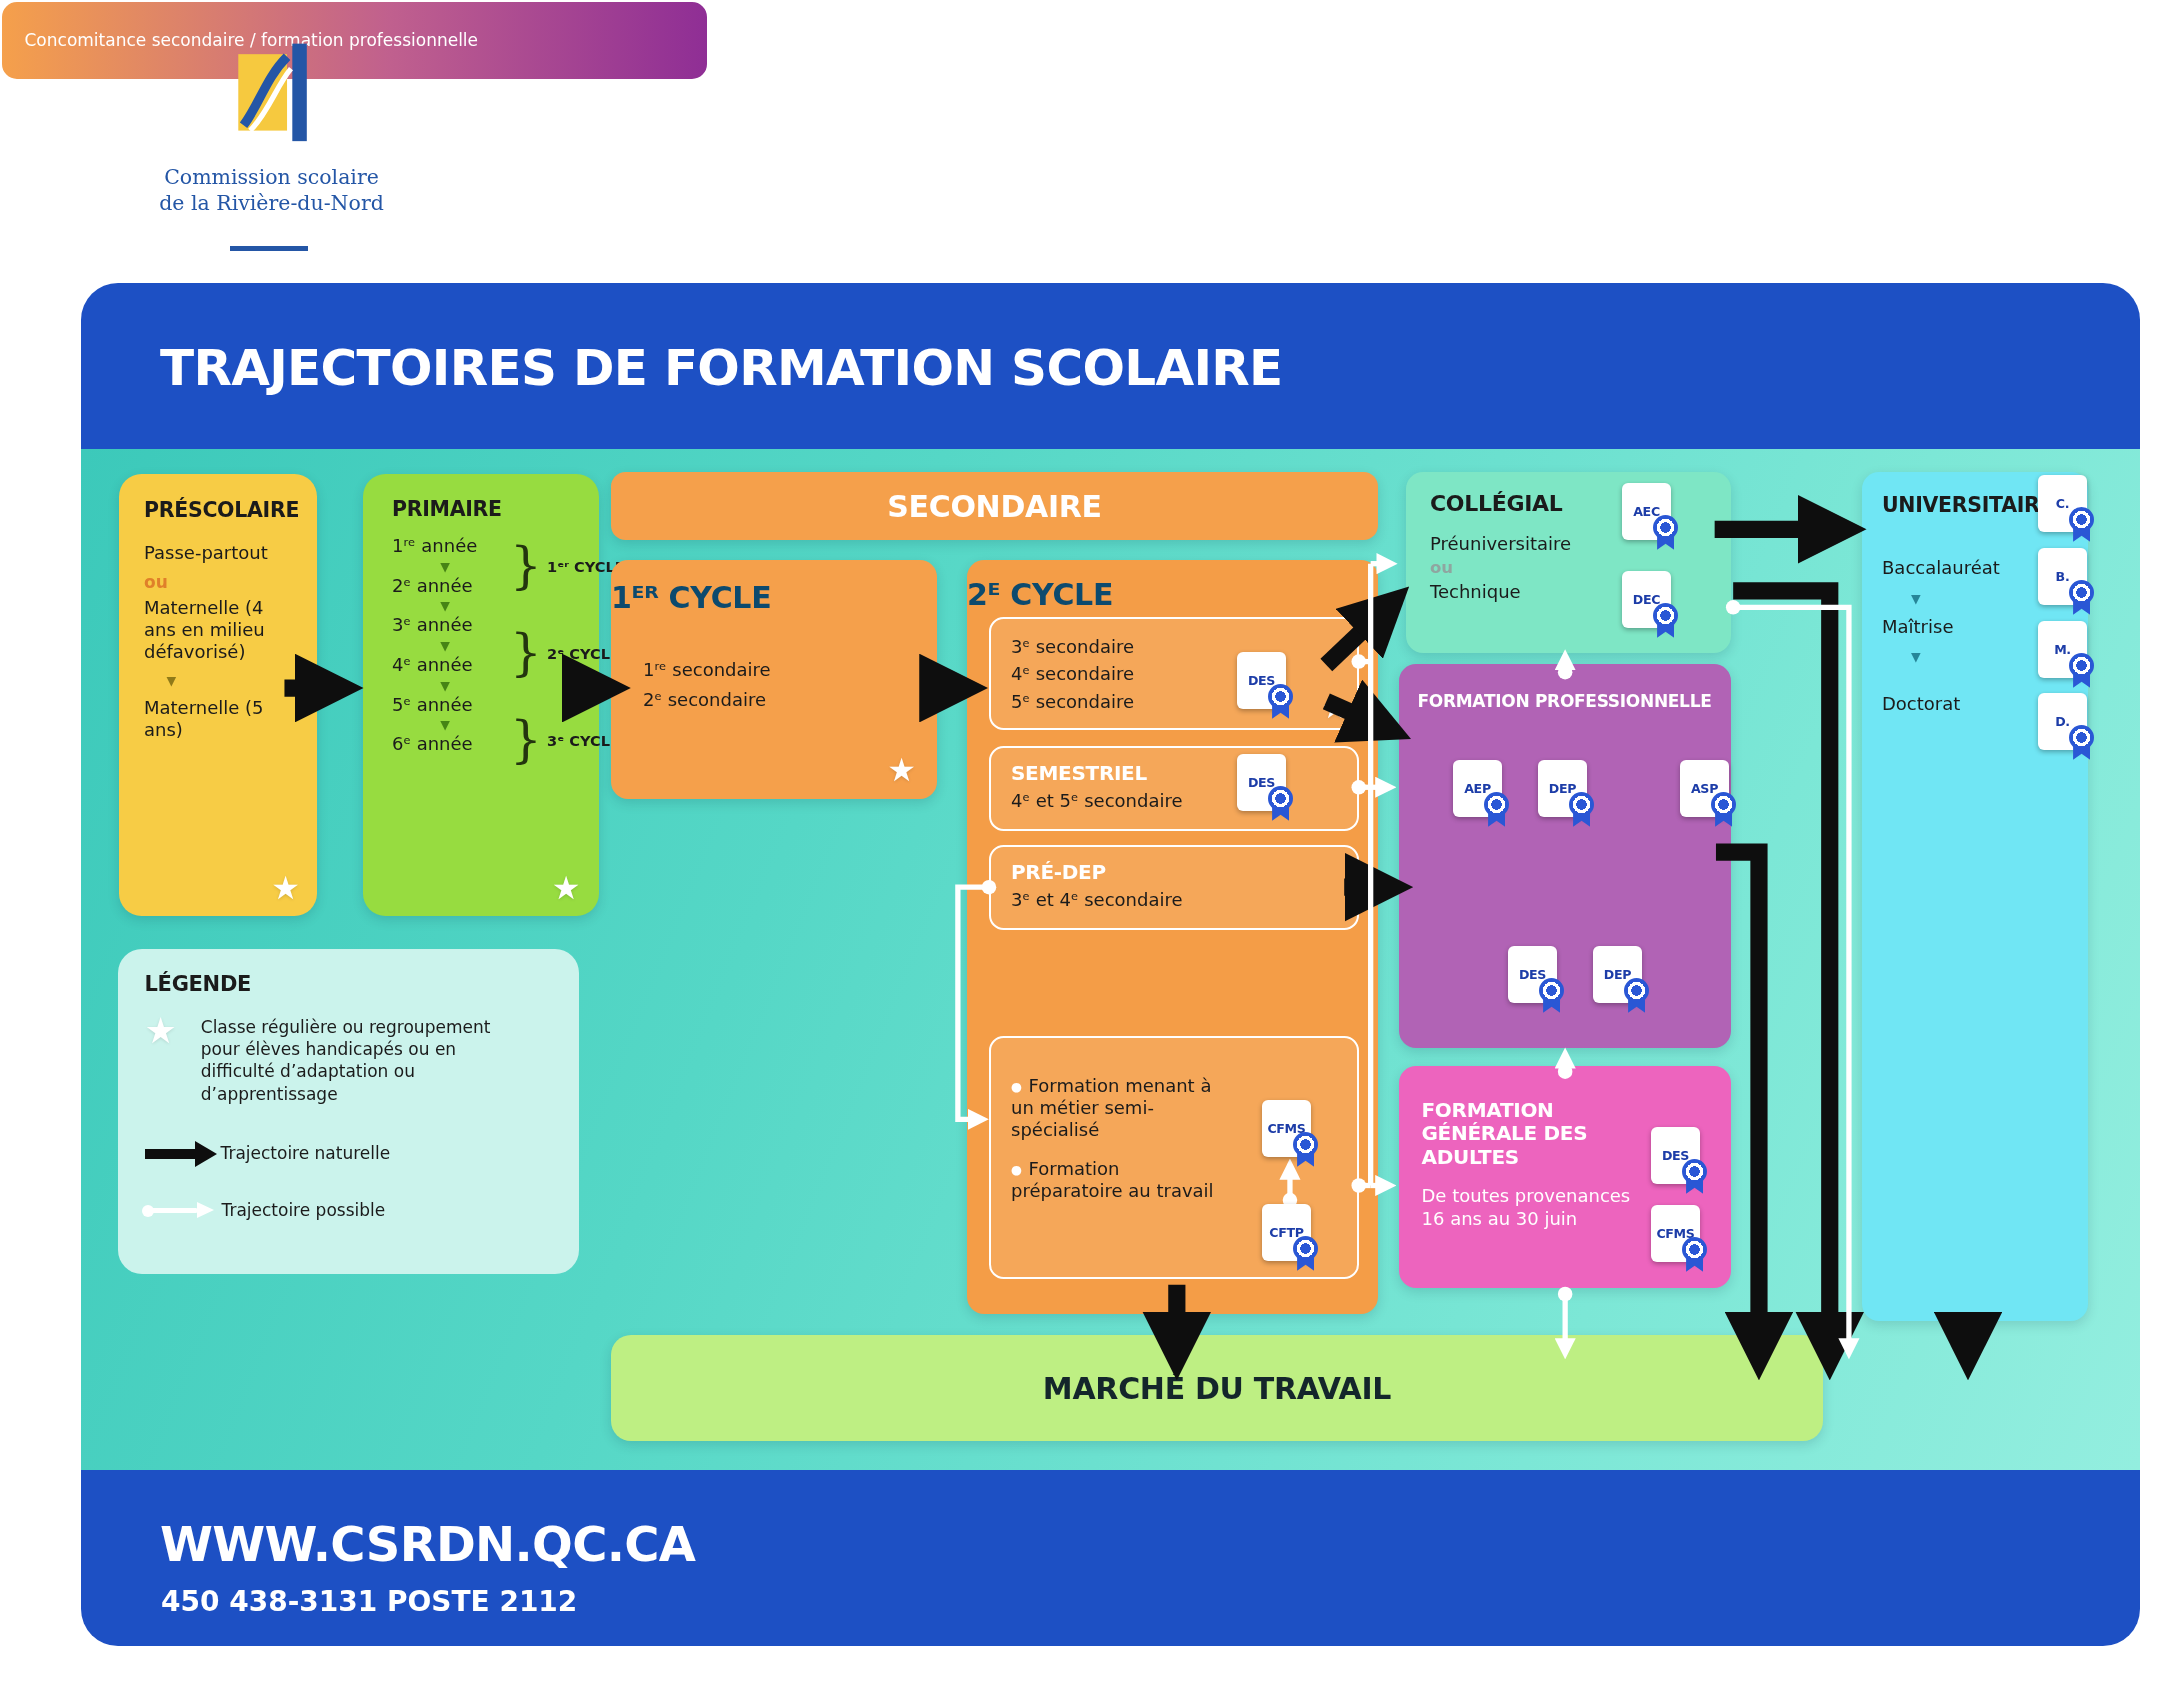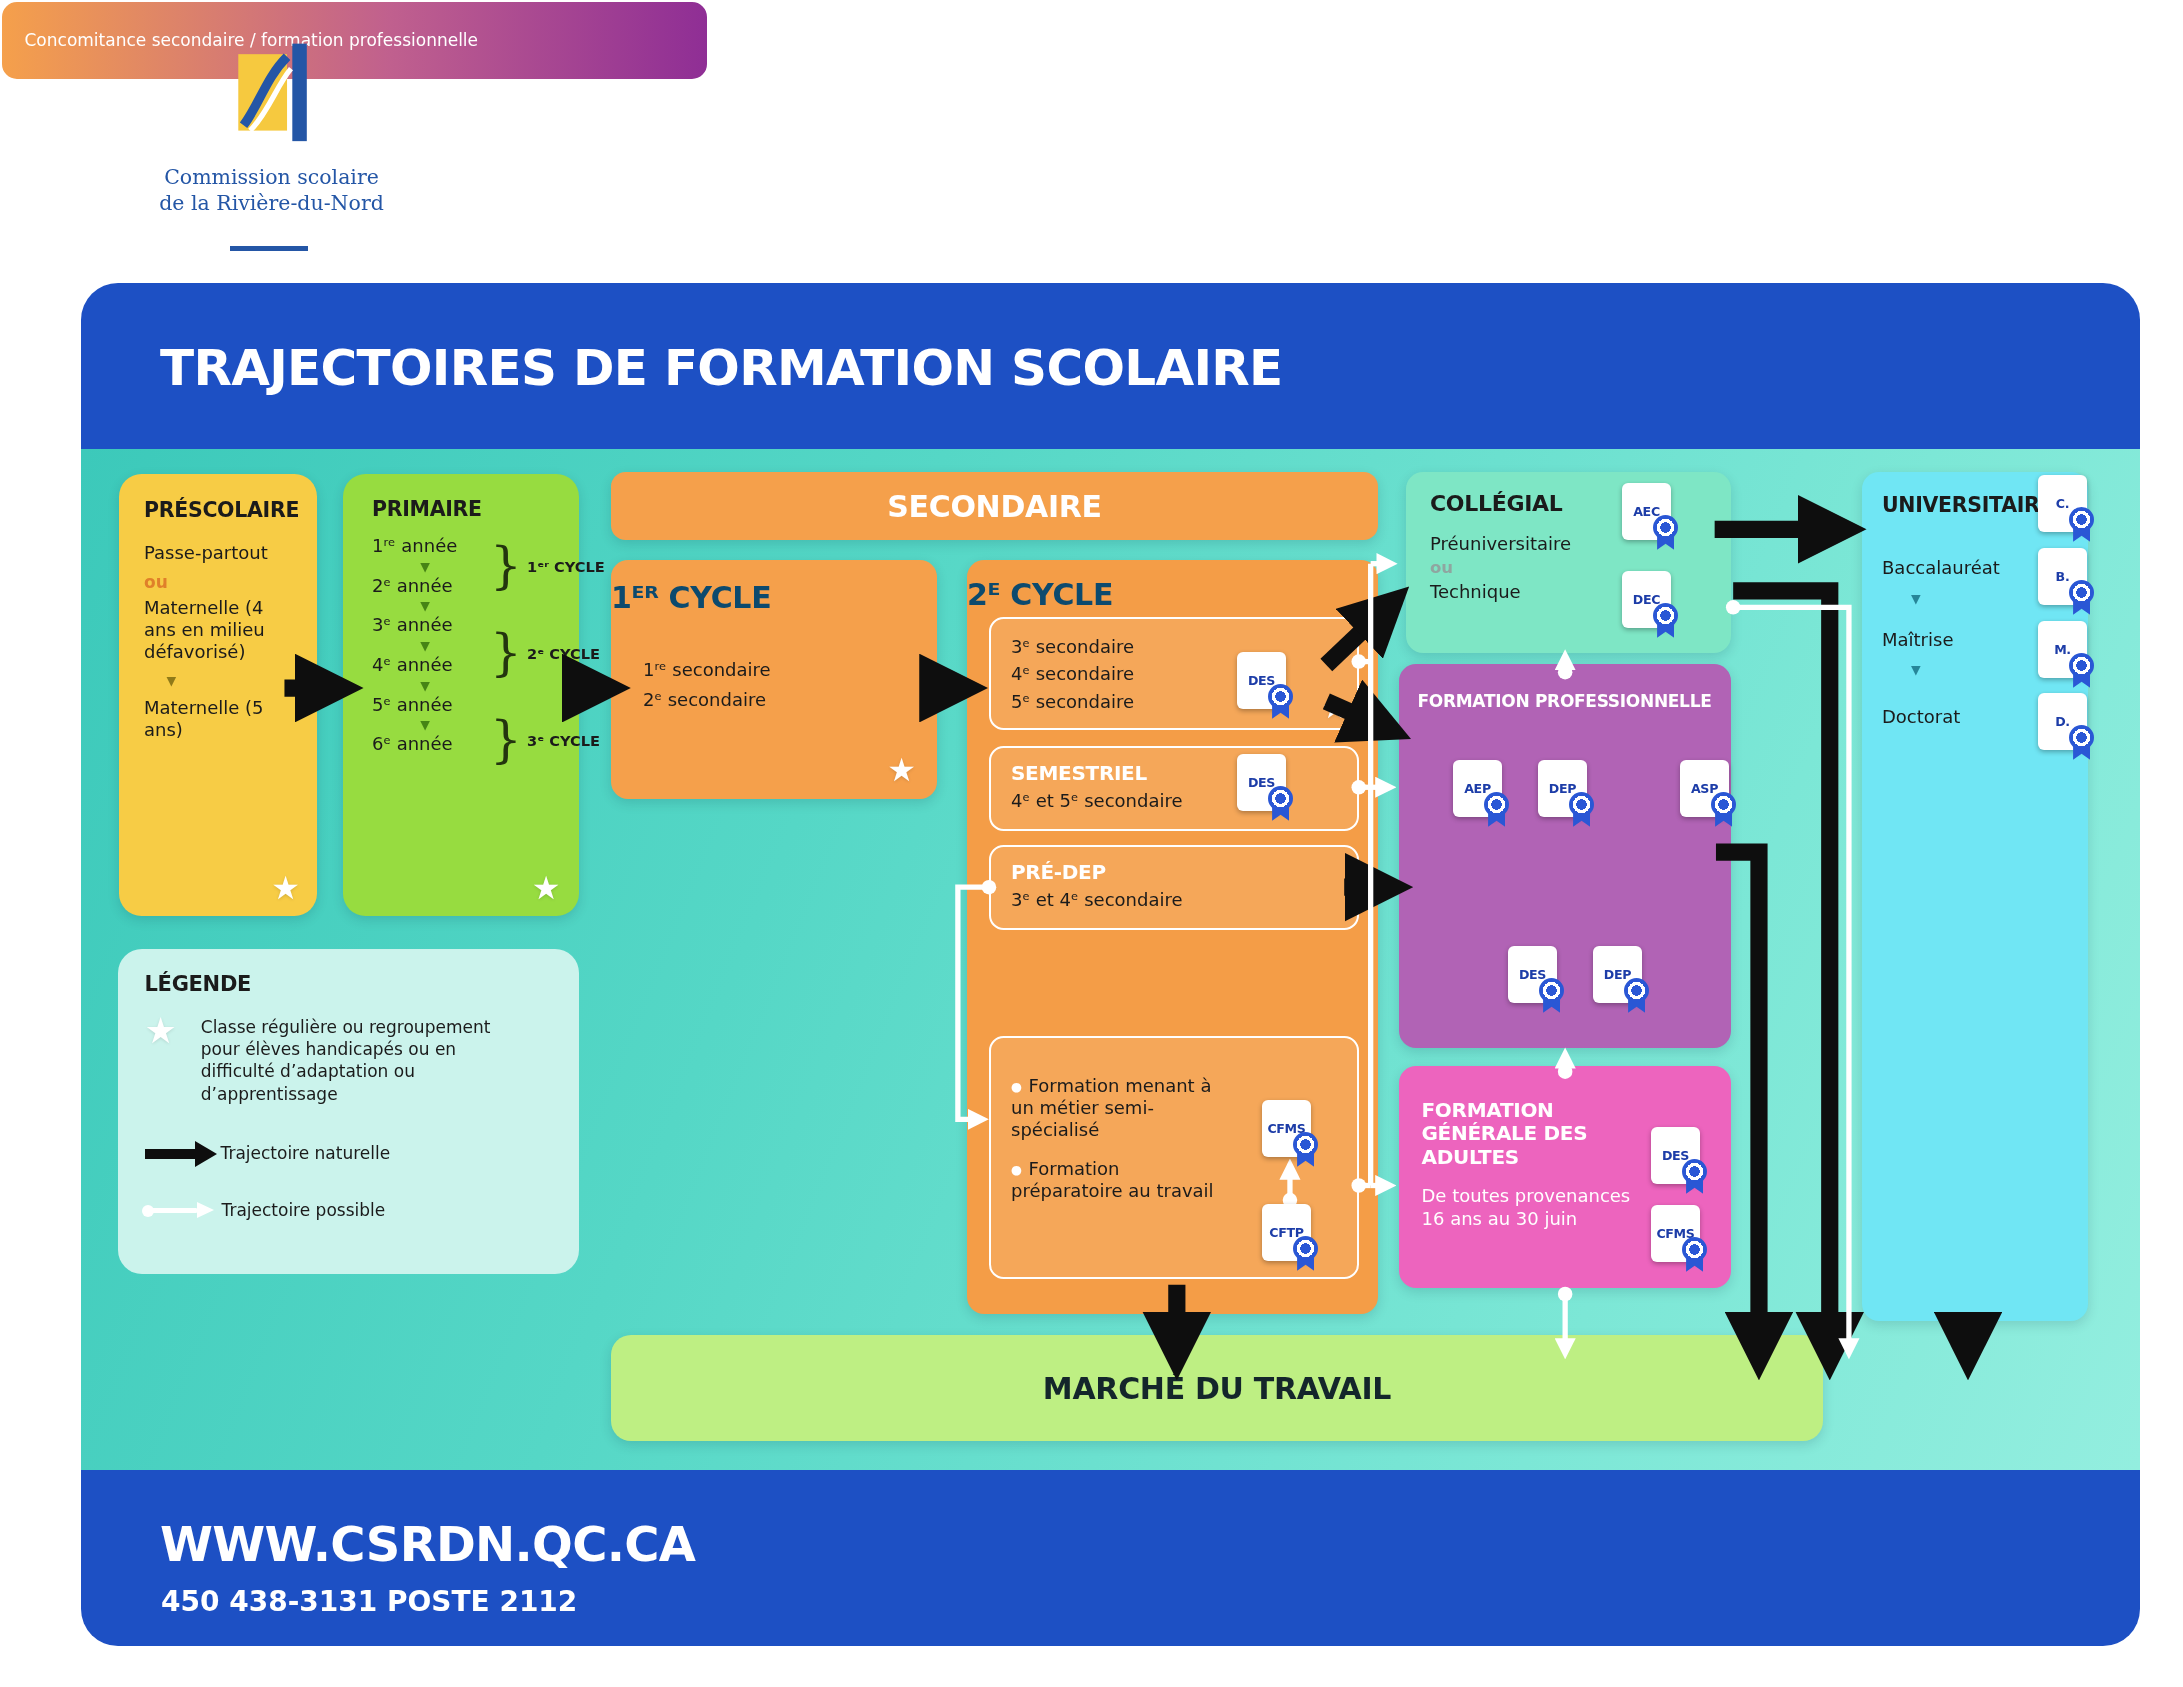--- a/index.html
+++ b/index.html
@@ -25,21 +25,21 @@
 
   
   .box{position:absolute;z-index:2;border-radius:22.5px;box-shadow:0 4px 12px rgba(0,40,60,.15);}
   .btitle{font-size:20.5px;font-weight:bold;color:#1b1b1b;letter-spacing:-0.3px;}
   .wtitle{font-weight:bold;color:#ffffff;letter-spacing:-0.3px;}
   .txt{font-size:18px;color:#1b1b1b;line-height:1.22;}
   .wtxt{font-size:18px;color:#ffffff;line-height:1.25;}
 
   
   #prescolaire{left:119px;top:474px;width:198px;height:442px;background:#F7CC45;padding:24px 14.6px 24px 25px;box-sizing:border-box;}
-  #primaire{left:343px;top:474px;width:236px;height:442px;background:#97DC40;padding:22.5px 0 0 29px;box-sizing:border-box;}
+  #primaire{left:363px;top:474px;width:236px;height:442px;background:#97DC40;padding:22.5px 0 0 29px;box-sizing:border-box;}
   #sec-banner{left:611px;top:472px;width:767px;height:68px;background:#F5A04B;border-radius:14.6px;
               display:flex;align-items:center;justify-content:center;}
   #cycle1{left:611px;top:560px;width:326px;height:239px;background:#F5A04B;border-radius:17px;}
   #cycle2{left:967px;top:560px;width:411px;height:754px;background:#F49D47;border-radius:17px;}
   #collegial{left:1406px;top:472px;width:325px;height:181px;background:#7EE6C5;border-radius:17px;padding:18.5px 24px;box-sizing:border-box;}
   #fp{left:1399px;top:664px;width:332px;height:384px;background:#B163B5;border-radius:17px;padding:26.5px 18.5px;box-sizing:border-box;}
   #fga{left:1399px;top:1066px;width:332px;height:222px;background:#ED64BE;border-radius:17px;padding:18.5px 22.5px;box-sizing:border-box;}
   #universitaire{left:1862px;top:472px;width:226px;height:849px;background:#70E6F4;border-radius:17px;padding:21px 20px;box-sizing:border-box;}
   #marche{left:611px;top:1335px;width:1212px;height:106px;background:#BEEF83;border-radius:20px;
           display:flex;align-items:center;justify-content:center;}
@@ -224,21 +224,21 @@
   <div class="box" id="fga">
     <div class="wtitle" style="font-size:20px;width:251px;line-height:1.18;margin-top:14px;">FORMATION GÉNÉRALE DES ADULTES</div>
     <div class="wtxt" style="margin-top:16px;">De toutes provenances</div>
     <div class="wtxt">16 ans au 30 juin</div>
   </div>
 
   <div class="box" id="universitaire">
     <div class="btitle" style="font-size:20.5px;">UNIVERSITAIRE</div>
     <div class="txt" style="margin-top:40px;">Baccalauréat</div>
     <span class="tri tri-uni" style="margin-top:10.6px;">▼</span>
-    <div class="txt" style="margin-top:22px;">Maîtrise</div>
+    <div class="txt" style="margin-top:9px;">Maîtrise</div>
     <span class="tri tri-uni" style="margin-top:10.6px;">▼</span>
     <div class="txt" style="margin-top:28px;">Doctorat</div>
   </div>
 
   <div class="box" id="marche">
     <span style="font-size:30px;font-weight:bold;color:#14262b;letter-spacing:-0.3px;">MARCHÉ DU TRAVAIL</span>
   </div>
 
   <div class="box" id="legende">
     <div class="btitle" style="font-size:21px;">LÉGENDE</div>

